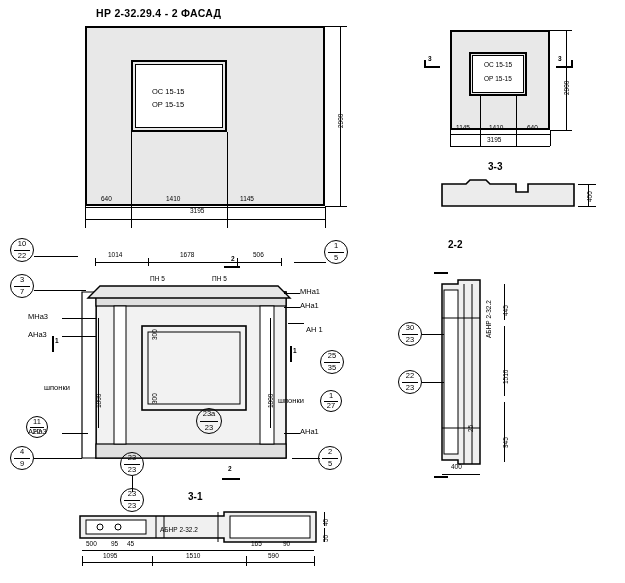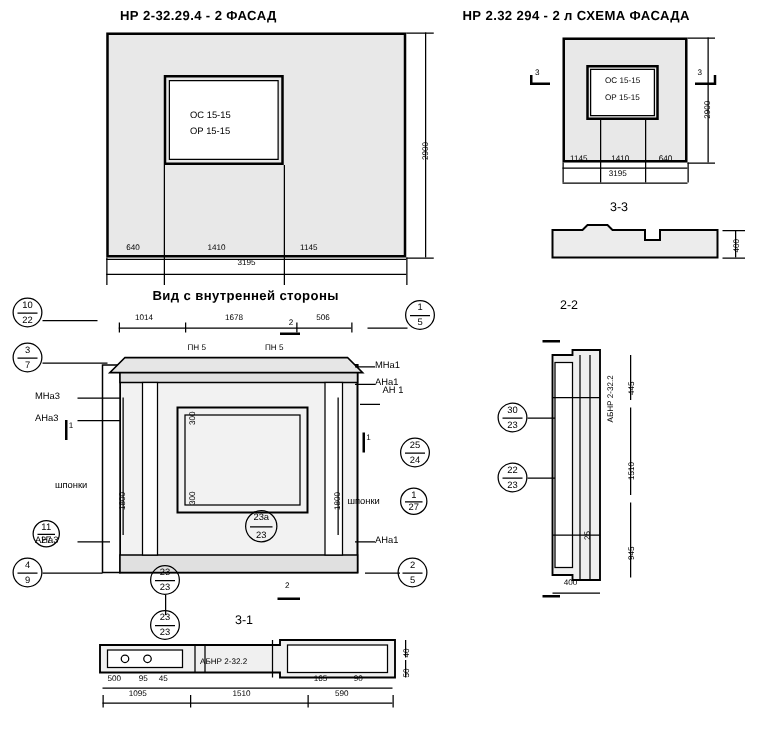--- a/index.html
+++ b/index.html
@@ -2,42 +2,41 @@
 <html><head>
 <meta charset="utf-8">
 <style>
   html,body{margin:0;padding:0;}
   body{width:625px;height:583px;background:#ffffff;font-family:"Liberation Sans",sans-serif;color:#000;}
   #sheet{position:relative;width:625px;height:583px;overflow:hidden;}
   .t{position:absolute;white-space:nowrap;font-size:9px;line-height:1;}
   .ttl{font-size:10.5px;font-weight:bold;letter-spacing:.3px;}
   .sm{font-size:7.5px;}
   .xs{font-size:6.5px;}
-  .bold{font-weight:normal;}
+  .bold{font-weight:bold;}
   .ln{position:absolute;background:#000;}
   .h{height:1px;}
   .v{width:1px;}
   .h2{height:2px;}
   .v2{width:2px;}
   .box{position:absolute;border:1px solid #000;box-sizing:border-box;}
   .box2{position:absolute;border:2px solid #000;box-sizing:border-box;}
   .fill{background:#e8e8e8;}
   .circ{position:absolute;border:1px solid #000;border-radius:50%;box-sizing:border-box;text-align:center;}
   .circ .a{position:absolute;left:0;right:0;top:1px;font-size:7.5px;line-height:8px;}
   .circ .b{position:absolute;left:0;right:0;bottom:1px;font-size:7.5px;line-height:8px;}
   .circ .mid{position:absolute;left:3px;right:3px;top:50%;height:1px;background:#000;}
   .rot90{transform:rotate(-90deg);transform-origin:left top;}
 </style>
 </head>
 <body>
 
 <div id="sheet">
 
   <div class="t ttl" style="left:96px;top:8px;">НР 2-32.29.4 - 2 ФАСАД</div>
-  <div class="t ttl" style="left:370px;top:8px;">НР 2.32 294 - 2 л СХЕМА ФАСАДА</div>
 
   <div class="box2 fill" style="left:85px;top:26px;width:240px;height:180px;"></div>
 
   <div class="box" style="left:131px;top:60px;width:96px;height:72px;border-width:2px;"></div>
   <div class="box" style="left:135px;top:64px;width:88px;height:64px;background:#fff;"></div>
   <div class="t sm" style="left:152px;top:88px;">ОС 15-15</div>
   <div class="t sm" style="left:152px;top:101px;">ОР 15-15</div>
 
   <div class="ln v" style="left:85px;top:206px;height:22px;"></div>
   <div class="ln v" style="left:131px;top:132px;height:96px;"></div>
@@ -90,21 +89,20 @@
   <div class="t bold" style="left:488px;top:162px;font-size:10px;">3-3</div>
 
   <svg style="position:absolute;left:440px;top:178px;" width="140" height="32">
     <path d="M2,6 L26,6 L30,2 L46,2 L50,6 L76,6 L76,14 L88,14 L88,6 L134,6 L134,28 L2,28 Z" fill="#ececec" stroke="#000" stroke-width="1.6"></path>
   </svg>
   <div class="ln h" style="left:578px;top:184px;width:18px;"></div>
   <div class="ln h" style="left:578px;top:206px;width:18px;"></div>
   <div class="ln v" style="left:588px;top:184px;height:22px;"></div>
   <div class="t xs rot90" style="left:587px;top:202px;">400</div>
 
-  <div class="t ttl" style="left:122px;top:232px;">Вид с внутренней стороны</div>
 
   <div class="ln h" style="left:95px;top:262px;width:186px;"></div>
   <div class="ln v" style="left:95px;top:258px;height:8px;"></div>
   <div class="ln v" style="left:148px;top:258px;height:8px;"></div>
   <div class="ln v" style="left:237px;top:258px;height:8px;"></div>
   <div class="ln v" style="left:281px;top:258px;height:8px;"></div>
   <div class="t xs" style="left:108px;top:252px;">1014</div>
   <div class="t xs" style="left:180px;top:252px;">1678</div>
   <div class="t xs" style="left:253px;top:252px;">506</div>
 
@@ -136,21 +134,21 @@
 
   <div class="t sm" style="left:28px;top:313px;">МНа3</div>
   <div class="t sm" style="left:28px;top:331px;">АНа3</div>
   <div class="t sm" style="left:28px;top:428px;">АНа3</div>
   <div class="ln h" style="left:62px;top:318px;width:34px;"></div>
   <div class="ln h" style="left:62px;top:336px;width:34px;"></div>
   <div class="ln h" style="left:62px;top:433px;width:26px;"></div>
 
   <div class="t sm" style="left:300px;top:288px;">МНа1</div>
   <div class="t sm" style="left:300px;top:302px;">АНа1</div>
-  <div class="t sm" style="left:306px;top:308px;">АН 1</div>
+  <div class="t sm" style="left:306px;top:326px;">АН 1</div>
   <div class="t sm" style="left:300px;top:428px;">АНа1</div>
   <div class="ln h" style="left:284px;top:293px;width:16px;"></div>
   <div class="ln h" style="left:284px;top:307px;width:16px;"></div>
   <div class="ln h" style="left:288px;top:323px;width:16px;"></div>
   <div class="ln h" style="left:284px;top:433px;width:16px;"></div>
 
   <div class="t sm" style="left:44px;top:384px;">шпонки</div>
   <div class="t sm" style="left:278px;top:397px;">шпонки</div>
 
   <div class="circ" style="left:10px;top:238px;width:24px;height:24px;">
@@ -183,21 +181,21 @@
   <div class="circ" style="left:324px;top:240px;width:24px;height:24px;">
     <span class="a">1</span>
     <span class="mid"></span>
     <span class="b">5</span>
   </div>
   <div class="ln h" style="left:294px;top:262px;width:32px;"></div>
 
   <div class="circ" style="left:320px;top:350px;width:24px;height:24px;">
     <span class="a">25</span>
     <span class="mid"></span>
-    <span class="b">24</span>
+    <span class="b">35</span>
   </div>
 
   <div class="circ" style="left:320px;top:390px;width:22px;height:22px;">
     <span class="a">1</span>
     <span class="mid"></span>
     <span class="b">27</span>
   </div>
 
   <div class="circ" style="left:318px;top:446px;width:24px;height:24px;">
     <span class="a">2</span>

